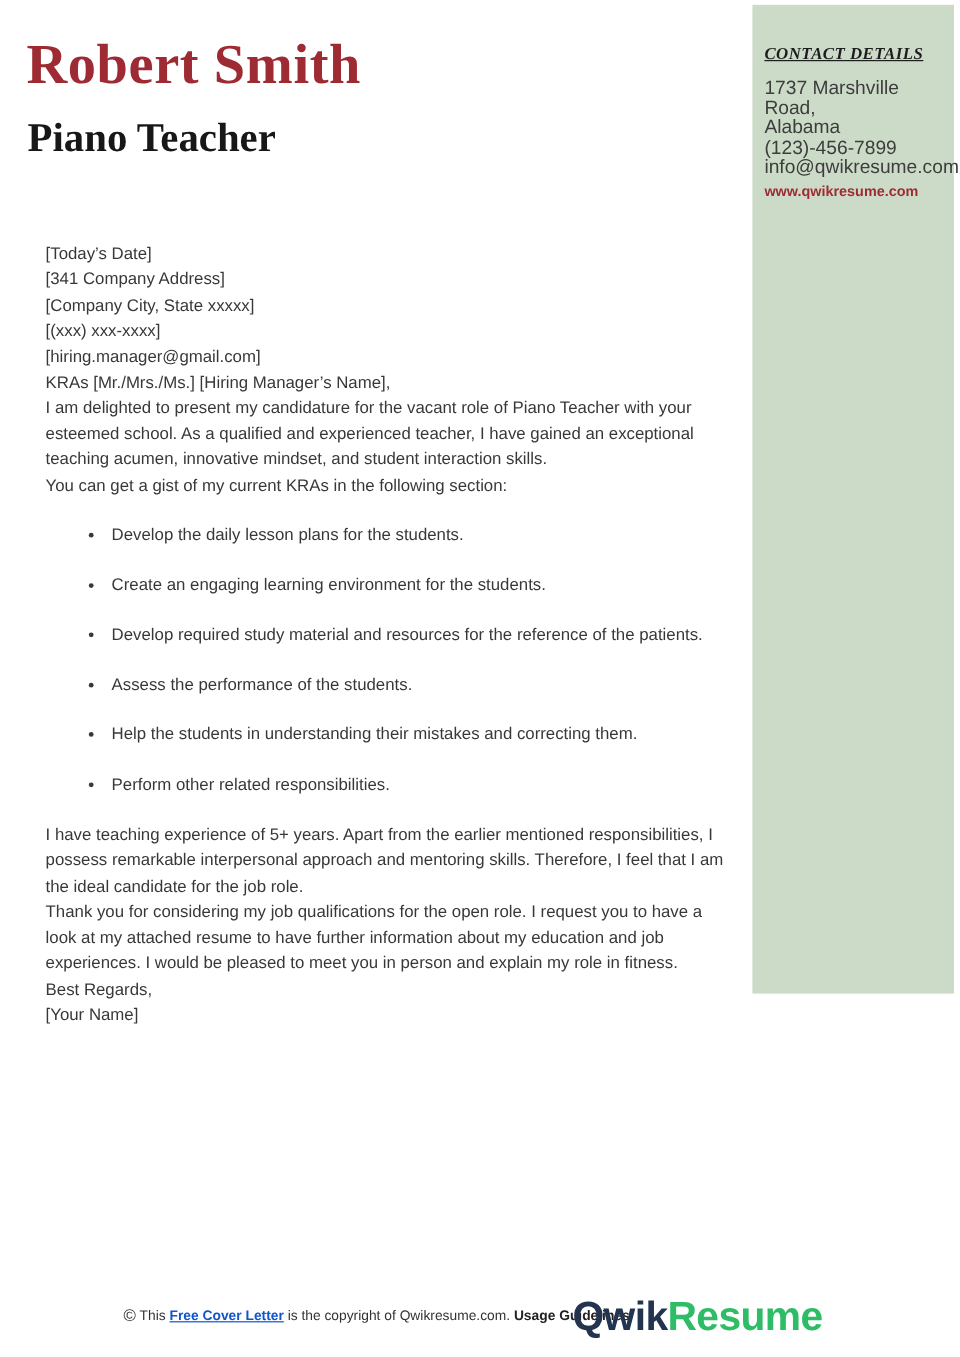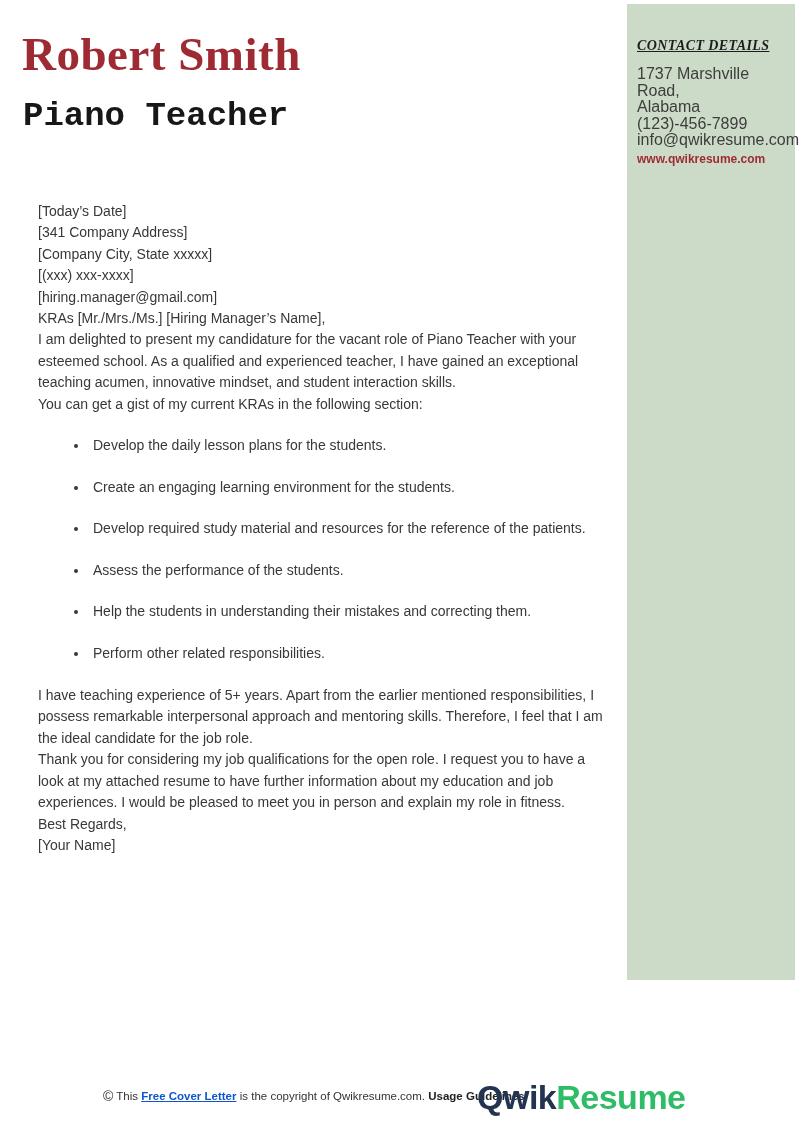--- a/index.html
+++ b/index.html
@@ -21,34 +21,34 @@
     font-weight: bold;
     font-size: 47px;
     line-height: 52px;
     color: #9e2b33;
     letter-spacing: 0.5px;
   }
   .role-heading {
     position: absolute;
     left: 23px;
     top: 96px;
-    font-family: Liberation Mono, monospace;
+    font-family: Liberation Serif, serif;
     font-weight: bold;
     font-size: 34px;
     line-height: 40px;
     color: #171717;
   }
 
   
   .sidebar {
     position: absolute;
     left: 627px;
     top: 4px;
     width: 168px;
-    height: 976px;
+    height: 824px;
     background: #ccdbc7;
     box-sizing: border-box;
     padding: 34px 8px 0 10px;
   }
   .sidebar .contact-heading {
     font-family: "Liberation Serif", serif;
     font-weight: bold;
     font-style: italic;
     font-size: 14px;
     color: #1d1d1d;

